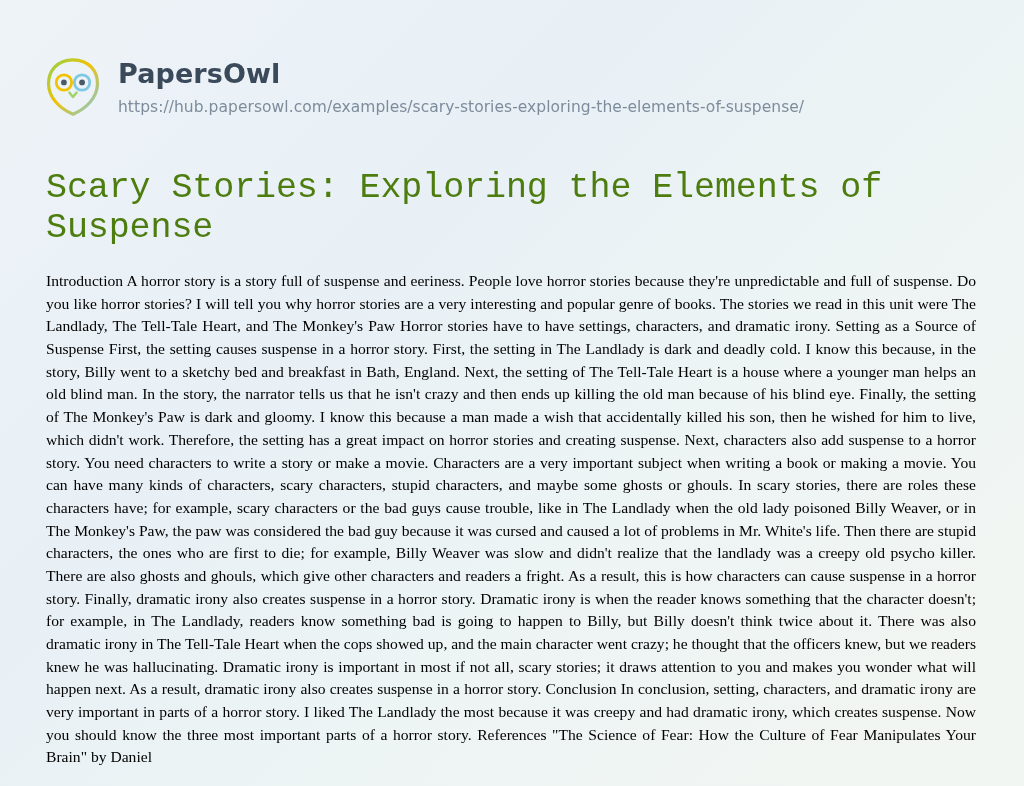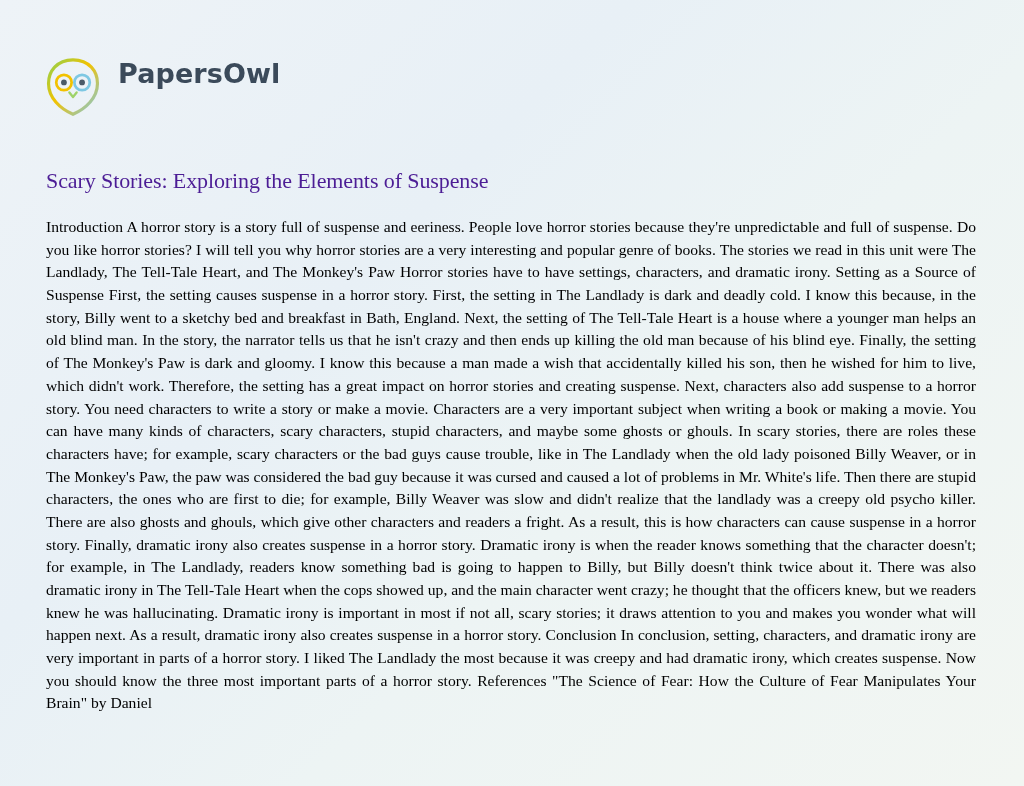--- a/index.html
+++ b/index.html
@@ -47,24 +47,24 @@
     margin-top: 11px;
     font-family: "DejaVu Sans", sans-serif;
     font-size: 15.5px;
     color: #7d8c9c;
     letter-spacing: 0.05px;
   }
   .content {
     padding: 0 46px 0 44px;
   }
   .title {
-    font-family: Liberation Serif, serif;
-    font-size: 22px;
+    font-family: Liberation Mono, monospace;
+    font-size: 35px;
     font-weight: normal;
-    color: #4c1d95;
+    color: #4d7c0f;
     margin: 50px 0 0 2px;
     letter-spacing: -0.1px;
   }
   .article {
     margin-top: 22px;
     margin-left: 2px;
     font-family: "Liberation Serif", serif;
     font-size: 15.6px;
     line-height: 1.455;
     color: #000000;
@@ -91,20 +91,21 @@
         <path d="M32 4 C14 4 5 17 5 30 C5 46 18 58 32 64 C46 58 59 46 59 30 C59 17 50 4 32 4 Z" fill="none" stroke="url(#owlgrad)" stroke-width="3.5"></path>
         <circle cx="22" cy="29" r="8.5" fill="none" stroke="#f2c200" stroke-width="3"></circle>
         <circle cx="42" cy="29" r="8.5" fill="none" stroke="#7ec8e3" stroke-width="3"></circle>
         <circle cx="22" cy="29" r="3.2" fill="#4a5a68"></circle>
         <circle cx="42" cy="29" r="3.2" fill="#4a5a68"></circle>
         <path d="M28 40 L32 45 L36 40" fill="none" stroke="#9fd36a" stroke-width="2.6" stroke-linecap="round" stroke-linejoin="round"></path>
       </svg>
     </div>
     <div class="brandblock">
       <div class="brand">PapersOwl</div>
+      <div class="url">https://hub.papersowl.com/examples/scary-stories-exploring-the-elements-of-suspense/</div>
     </div>
   </div>
 
   <div class="content">
     <h1 class="title">Scary Stories: Exploring the Elements of Suspense</h1>
     <div class="article">Introduction A horror story is a story full of suspense and eeriness. People love horror stories because they're unpredictable and full of suspense. Do you like horror stories? I will tell you why horror stories are a very interesting and popular genre of books. The stories we read in this unit were The Landlady, The Tell-Tale Heart, and The Monkey's Paw  Horror stories have to have settings, characters, and dramatic irony. Setting as a Source of Suspense First, the setting causes suspense in a horror story. First, the setting in The Landlady is dark and deadly cold. I know this because, in the story, Billy went to a sketchy bed and breakfast in Bath, England. Next, the setting of The Tell-Tale Heart is a house where a younger man helps an old blind man. In the story, the narrator tells us that he isn't crazy and then ends up killing the old man because of his blind eye. Finally, the setting of The Monkey's Paw is dark and gloomy. I know this because a man made a wish that accidentally killed his son, then he wished for him to live, which didn't work. Therefore, the setting has a great impact on horror stories and creating suspense. Next, characters also add suspense to a horror story. You need characters to write a story or make a movie. Characters are a very important subject when writing a book or making a movie. You can have many kinds of characters, scary characters, stupid characters, and maybe some ghosts or ghouls. In scary stories, there are roles these characters have; for example, scary characters or the bad guys cause trouble, like in The Landlady when the old lady poisoned Billy Weaver, or in The Monkey's Paw, the paw was considered the bad guy because it was cursed and caused a lot of problems in Mr. White's life. Then there are stupid characters, the ones who are first to die; for example, Billy Weaver was slow and didn't realize that the landlady was a creepy old psycho killer. There are also ghosts and ghouls, which give other characters and readers a fright. As a result, this is how characters can cause suspense in a horror story. Finally, dramatic irony also creates suspense in a horror story. Dramatic irony is when the reader knows something that the character doesn't; for example, in The Landlady, readers know something bad is going to happen to Billy, but Billy doesn't think twice about it. There was also dramatic irony in The Tell-Tale Heart when the cops showed up, and the main character went crazy; he thought that the officers knew, but we readers knew he was hallucinating. Dramatic irony is important in most if not all, scary stories; it draws attention to you and makes you wonder what will happen next. As a result, dramatic irony also creates suspense in a horror story. Conclusion In conclusion, setting, characters, and dramatic irony are very important in parts of a horror story. I liked The Landlady the most because it was creepy and had dramatic irony, which creates suspense. Now you should know the three most important parts of a horror story.  References "The Science of Fear: How the Culture of Fear Manipulates Your Brain" by Daniel</div>
   </div>
 
 </div>
 

